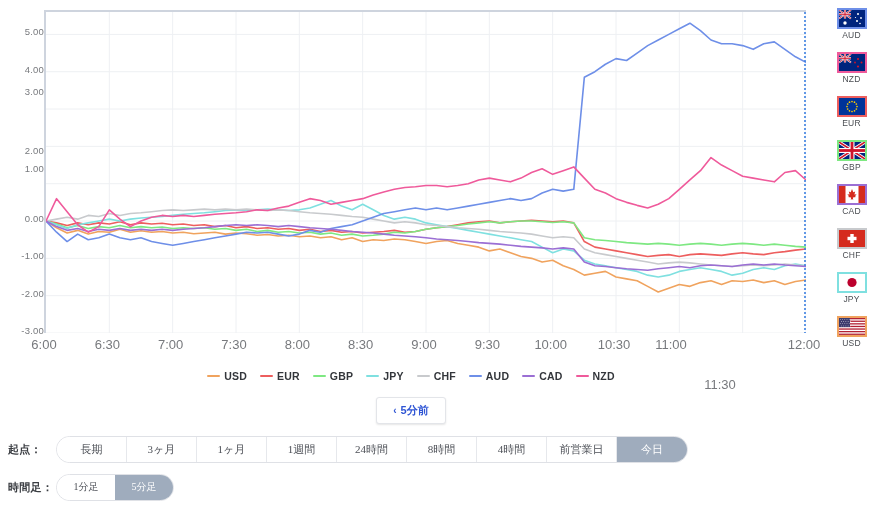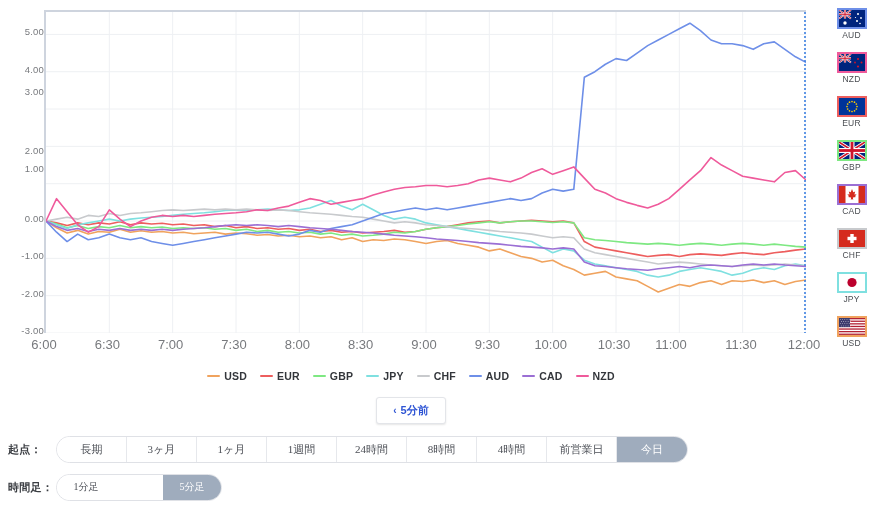--- a/index.html
+++ b/index.html
@@ -138,21 +138,21 @@
     border: 1px solid #c3a645;
     display: block;
   }
   .tf-item {
     min-width: 58px;
     display: flex; align-items: center; justify-content: center;
     font-size: 10px; color: #4d5057;
     background: #fff; cursor: pointer; padding: 0 8px;
     white-space: nowrap;
   }
-  .tf-item.active { background: #9facbd; color: #fff; margin-left: 48px; }
+  .tf-item.active { background: #9facbd; color: #fff; }
 </style>
 </head>
 <body>
 
 <div id="root">
 
   <div class="chart-wrap">
 
     <div class="ylabels" id="ylabels">
         <div class="ylabel" style="top: 26.3953px;">5.00</div>
@@ -206,21 +206,21 @@
         <div class="xlabel" style="left: 63.3333px;">6:30</div>
         <div class="xlabel" style="left: 126.667px;">7:00</div>
         <div class="xlabel" style="left: 190px;">7:30</div>
         <div class="xlabel" style="left: 253.333px;">8:00</div>
         <div class="xlabel" style="left: 316.667px;">8:30</div>
         <div class="xlabel" style="left: 380px;">9:00</div>
         <div class="xlabel" style="left: 443.333px;">9:30</div>
         <div class="xlabel" style="left: 506.667px;">10:00</div>
         <div class="xlabel" style="left: 570px;">10:30</div>
         <div class="xlabel" style="left: 618px; margin-left: 9px;">11:00</div>
-        <div class="xlabel" style="left: 697px;">11:30</div>
+        <div class="xlabel" style="left: 676px; margin-top: 40px;">11:30</div>
         <div class="xlabel" style="left: 760px;">12:00</div>
       </div>
 
     <div class="legend" id="legend">
         <div class="legend-item">
           <span class="legend-dash" style="background: rgb(240, 163, 94);"></span>
           <span class="legend-text">USD</span>
         </div>
         <div class="legend-item">
           <span class="legend-dash" style="background: rgb(237, 94, 94);"></span>

